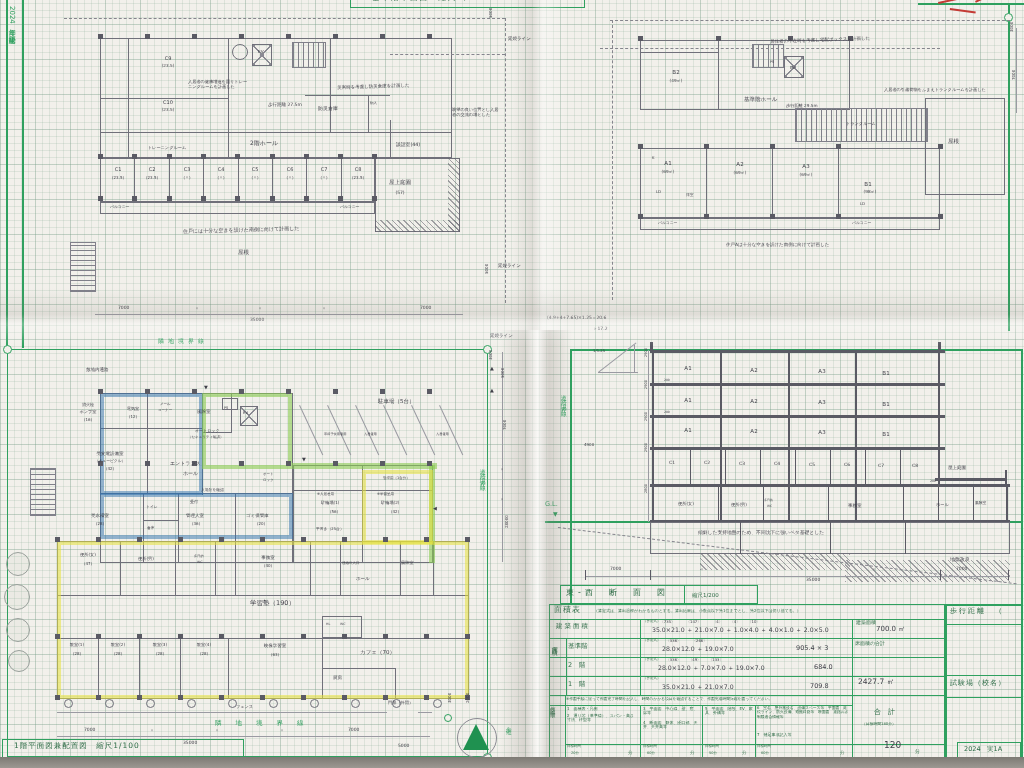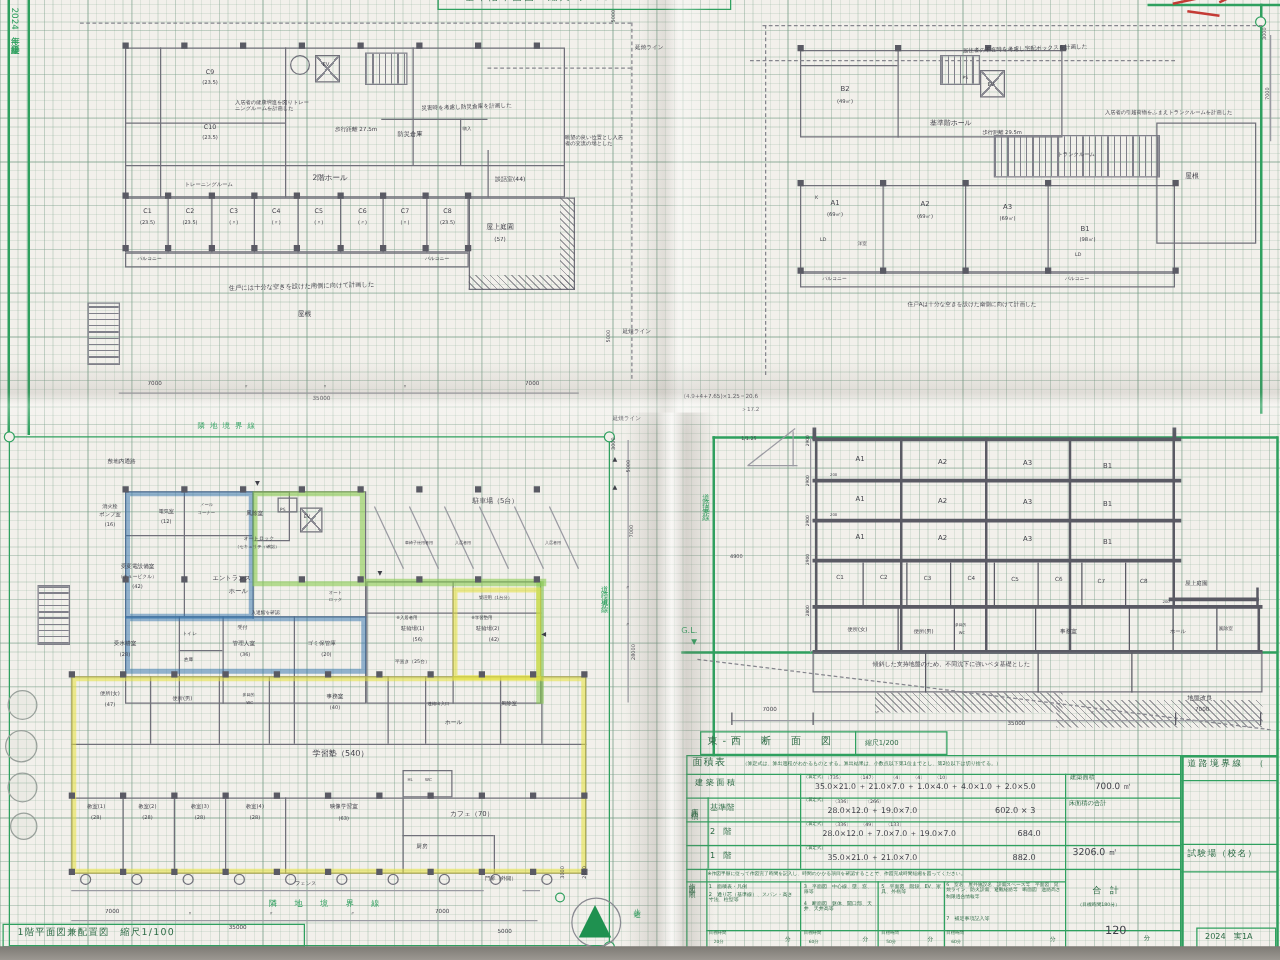--- a/index.html
+++ b/index.html
@@ -357,21 +357,21 @@
         <span class="lb c-dg" style="left: 566px; top: 589px; font-size: 8px; letter-spacing: 4px;">東-西　断　面　図</span>
         <span class="lb c-dg" style="left: 692px; top: 592px; font-size: 5.5px;">縮尺1/200</span>
         <span class="lb c-g" style="left: 158px; top: 338px; font-size: 6px; letter-spacing: 4px;">隣地境界線</span>
         <span class="lb c-g" style="left: 215px; top: 720px; font-size: 6.5px; letter-spacing: 14px;">隣地境界線</span>
         <span class="lb c-g" style="left: 479px; top: 464px; font-size: 6px; letter-spacing: 4px; writing-mode: vertical-rl;">道路境界線</span>
         <span class="lb c-g" style="left: 560px; top: 390px; font-size: 6px; letter-spacing: 4px; writing-mode: vertical-rl;">道路境界線</span>
         <span class="lb c-g" style="left: 505px; top: 722px; font-size: 6px; letter-spacing: 2px; writing-mode: vertical-rl;">歩道</span>
         <span class="lb c-g" style="left: 545px; top: 501px; font-size: 6.5px;">G.L.</span>
         <span class="lb c-g" style="left: 553px; top: 511px; font-size: 6px;">▼</span>
         <span class="lb c-dg" style="left: 964px; top: 746px; font-size: 6.5px;">2024　実1A</span>
-        <span class="lb c-dg" style="left: 950px; top: 608px; font-size: 7px; letter-spacing: 2px;">道路境界線　（</span>
+        <span class="lb c-dg" style="left: 950px; top: 608px; font-size: 7px; letter-spacing: 2px;">歩行距離　（</span>
         <span class="lb c-dg" style="left: 950px; top: 680px; font-size: 7px; letter-spacing: 1px;">試験場（校名）</span>
         <span class="lb c-p" style="left: 498px; top: 263px; font-size: 4.5px;">延焼ライン</span>
         <span class="lb c-p" style="left: 490px; top: 333px; font-size: 4.5px;">延焼ライン</span>
         <span class="lb c-p" style="left: 508px; top: 36px; font-size: 4.5px;">延焼ライン</span>
         <span class="lb c-p" style="left: 485px; top: 274px; font-size: 4px; transform: rotate(-90deg);">5000</span>
         <span class="lb c-p" style="left: 489px; top: 18px; font-size: 4px; transform: rotate(-90deg);">5000</span>
         <span class="lb c-p" style="left: 168px; top: 56px; font-size: 5px; transform: translateX(-50%);">C9</span>
         <span class="lb c-p" style="left: 168px; top: 64px; font-size: 4.2px; transform: translateX(-50%);">(23.5)</span>
         <span class="lb c-p" style="left: 168px; top: 100px; font-size: 5px; transform: translateX(-50%);">C10</span>
         <span class="lb c-p" style="left: 168px; top: 108px; font-size: 4.2px; transform: translateX(-50%);">(23.5)</span>
@@ -482,21 +482,21 @@
         <span class="lb c-p" style="left: 377px; top: 493px; font-size: 3.5px;">※学習塾用</span>
         <span class="lb c-p" style="left: 381px; top: 501px; font-size: 4.2px;">駐輪場(2)</span>
         <span class="lb c-p" style="left: 391px; top: 510px; font-size: 4px;">(42)</span>
         <span class="lb c-p" style="left: 88px; top: 553px; font-size: 4.2px; transform: translateX(-50%);">便所(女)</span>
         <span class="lb c-p" style="left: 88px; top: 562px; font-size: 4px; transform: translateX(-50%);">(47)</span>
         <span class="lb c-p" style="left: 146px; top: 557px; font-size: 4.2px; transform: translateX(-50%);">便所(男)</span>
         <span class="lb c-p" style="left: 194px; top: 555px; font-size: 3.2px;">多目的</span>
         <span class="lb c-p" style="left: 197px; top: 561px; font-size: 3.2px;">WC</span>
         <span class="lb c-p" style="left: 268px; top: 555px; font-size: 4.5px; transform: translateX(-50%);">事務室</span>
         <span class="lb c-p" style="left: 268px; top: 564px; font-size: 4px; transform: translateX(-50%);">(40)</span>
-        <span class="lb c-p" style="left: 250px; top: 600px; font-size: 6.5px;">学習塾（540）</span>
+        <span class="lb c-p" style="left: 250px; top: 600px; font-size: 6.5px;">学習塾（190）</span>
         <span class="lb c-p" style="left: 77px; top: 643px; font-size: 4.2px; transform: translateX(-50%);">教室(1)</span>
         <span class="lb c-p" style="left: 77px; top: 652px; font-size: 4px; transform: translateX(-50%);">(28)</span>
         <span class="lb c-p" style="left: 118px; top: 643px; font-size: 4.2px; transform: translateX(-50%);">教室(2)</span>
         <span class="lb c-p" style="left: 118px; top: 652px; font-size: 4px; transform: translateX(-50%);">(28)</span>
         <span class="lb c-p" style="left: 160px; top: 643px; font-size: 4.2px; transform: translateX(-50%);">教室(3)</span>
         <span class="lb c-p" style="left: 160px; top: 652px; font-size: 4px; transform: translateX(-50%);">(28)</span>
         <span class="lb c-p" style="left: 204px; top: 643px; font-size: 4.2px; transform: translateX(-50%);">教室(4)</span>
         <span class="lb c-p" style="left: 204px; top: 652px; font-size: 4px; transform: translateX(-50%);">(28)</span>
         <span class="lb c-p" style="left: 275px; top: 643px; font-size: 4.5px; transform: translateX(-50%);">映像学習室</span>
         <span class="lb c-p" style="left: 275px; top: 653px; font-size: 4px; transform: translateX(-50%);">(63)</span>
@@ -584,30 +584,30 @@
         <span class="lb c-dg" style="left: 643px; top: 658px; font-size: 3.5px;">（算定式）</span>
         <span class="lb c-dg" style="left: 643px; top: 677px; font-size: 3.5px;">（算定式）</span>
         <span class="lb c-p" style="left: 660px; top: 620px; font-size: 3.8px;">〈735〉　　　〈147〉　　　〈4〉　　〈4〉　　〈10〉</span>
         <span class="lb c-p" style="left: 652px; top: 627px; font-size: 6.2px;">35.0×21.0 ＋ 21.0×7.0 ＋ 1.0×4.0 ＋ 4.0×1.0 ＋ 2.0×5.0</span>
         <span class="lb c-dg" style="left: 856px; top: 620px; font-size: 5px;">建築面積</span>
         <span class="lb c-p" style="left: 876px; top: 626px; font-size: 7px;">700.0 ㎡</span>
         <span class="lb c-dg" style="left: 551px; top: 641px; font-size: 6px; letter-spacing: 2px; writing-mode: vertical-rl;">床面積</span>
         <span class="lb c-dg" style="left: 568px; top: 643px; font-size: 6.5px;">基準階</span>
         <span class="lb c-p" style="left: 666px; top: 639px; font-size: 3.8px;">〈336〉　　　〈266〉</span>
         <span class="lb c-p" style="left: 662px; top: 646px; font-size: 6.2px;">28.0×12.0 ＋ 19.0×7.0</span>
-        <span class="lb c-p" style="left: 796px; top: 645px; font-size: 6.5px;">602.0 × 3</span>
+        <span class="lb c-p" style="left: 796px; top: 645px; font-size: 6.5px;">905.4 × 3</span>
         <span class="lb c-dg" style="left: 855px; top: 641px; font-size: 5px;">床面積の合計</span>
-        <span class="lb c-p" style="left: 858px; top: 678px; font-size: 7.5px;">3206.0 ㎡</span>
+        <span class="lb c-p" style="left: 858px; top: 678px; font-size: 7.5px;">2427.7 ㎡</span>
         <span class="lb c-dg" style="left: 568px; top: 662px; font-size: 6.5px;">2　階</span>
         <span class="lb c-p" style="left: 666px; top: 658px; font-size: 3.8px;">〈336〉　　〈49〉　　〈133〉</span>
         <span class="lb c-p" style="left: 658px; top: 665px; font-size: 6.2px;">28.0×12.0 ＋ 7.0×7.0 ＋ 19.0×7.0</span>
         <span class="lb c-p" style="left: 814px; top: 664px; font-size: 6.5px;">684.0</span>
         <span class="lb c-dg" style="left: 568px; top: 681px; font-size: 6.5px;">1　階</span>
         <span class="lb c-p" style="left: 662px; top: 684px; font-size: 6.2px;">35.0×21.0 ＋ 21.0×7.0</span>
-        <span class="lb c-p" style="left: 810px; top: 683px; font-size: 6.5px;">882.0</span>
+        <span class="lb c-p" style="left: 810px; top: 683px; font-size: 6.5px;">709.8</span>
         <span class="lb c-dg" style="left: 566px; top: 697px; font-size: 3.8px;">※作図手順に従って作図完了時間を記入し、時間のかかる項目を確認することで、作図完成時間短縮を図ってください。</span>
         <span class="lb c-dg" style="left: 550px; top: 702px; font-size: 5.5px; letter-spacing: 2px; writing-mode: vertical-rl;">作図手順</span>
         <span class="lb c-dg" style="left: 567px; top: 707px; font-size: 4px;">1　面積表・凡例</span>
         <span class="lb c-dg" style="left: 567px; top: 714px; font-size: 4px; width: 70px; white-space: normal;">2　通り芯（基準線）、スパン・高さ寸法、柱型等</span>
         <span class="lb c-dg" style="left: 643px; top: 707px; font-size: 4px; width: 56px; white-space: normal;">3　平面図　中心線、壁、窓、扉等</span>
         <span class="lb c-dg" style="left: 643px; top: 721px; font-size: 4px; width: 56px; white-space: normal;">4　断面図　躯体、開口部、天井、天井高等</span>
         <span class="lb c-dg" style="left: 705px; top: 707px; font-size: 4px; width: 48px; white-space: normal;">5　平面図　階段、EV、家具、外構等</span>
         <span class="lb c-dg" style="left: 757px; top: 706px; font-size: 3.8px; width: 92px; white-space: normal;">6　室名、屋外施設名、設備スペース等　平面図　延焼ライン、防火設備、避難経路等　断面図　道路高さ制限適合情報等</span>
         <span class="lb c-dg" style="left: 757px; top: 733px; font-size: 4px;">7　補足事項記入等</span>
         <span class="lb c-dg" style="left: 874px; top: 709px; font-size: 7px;">合　計</span>

